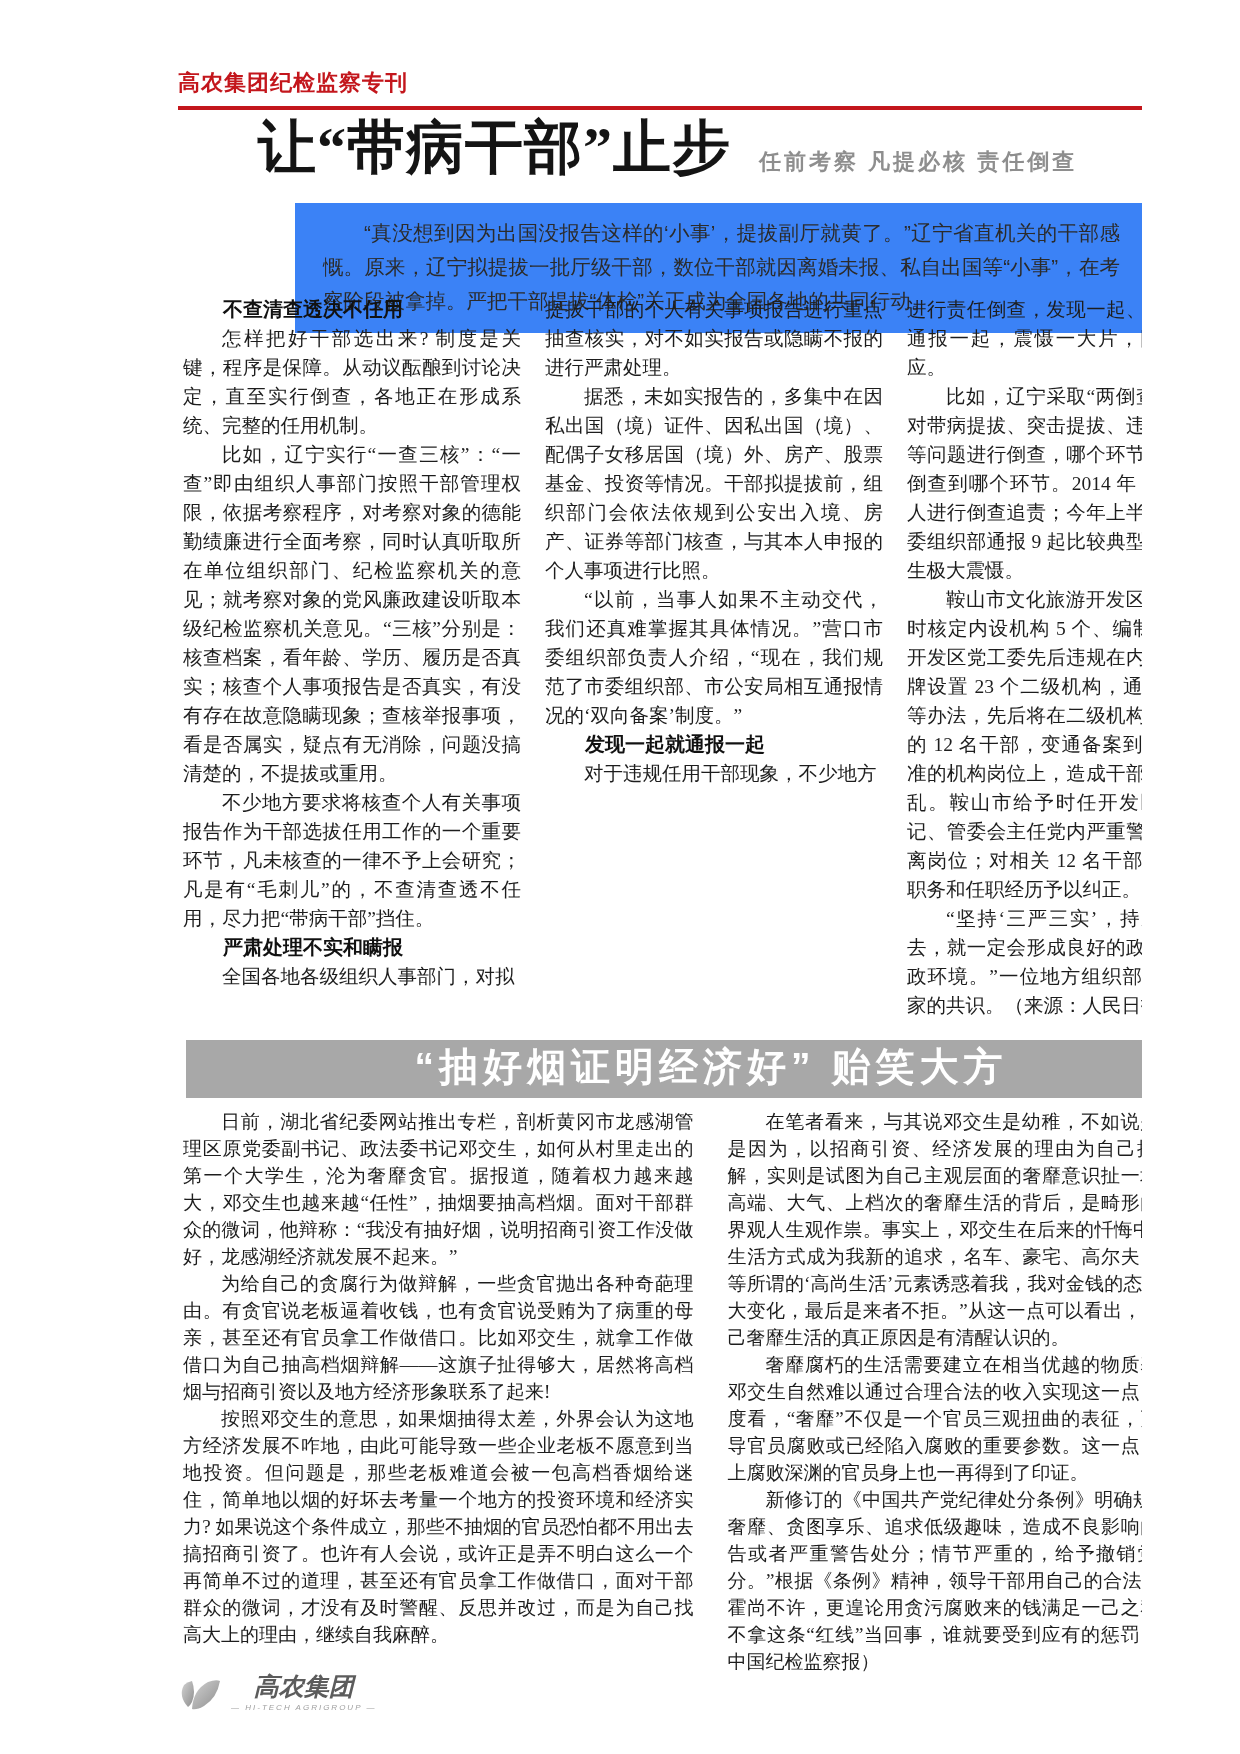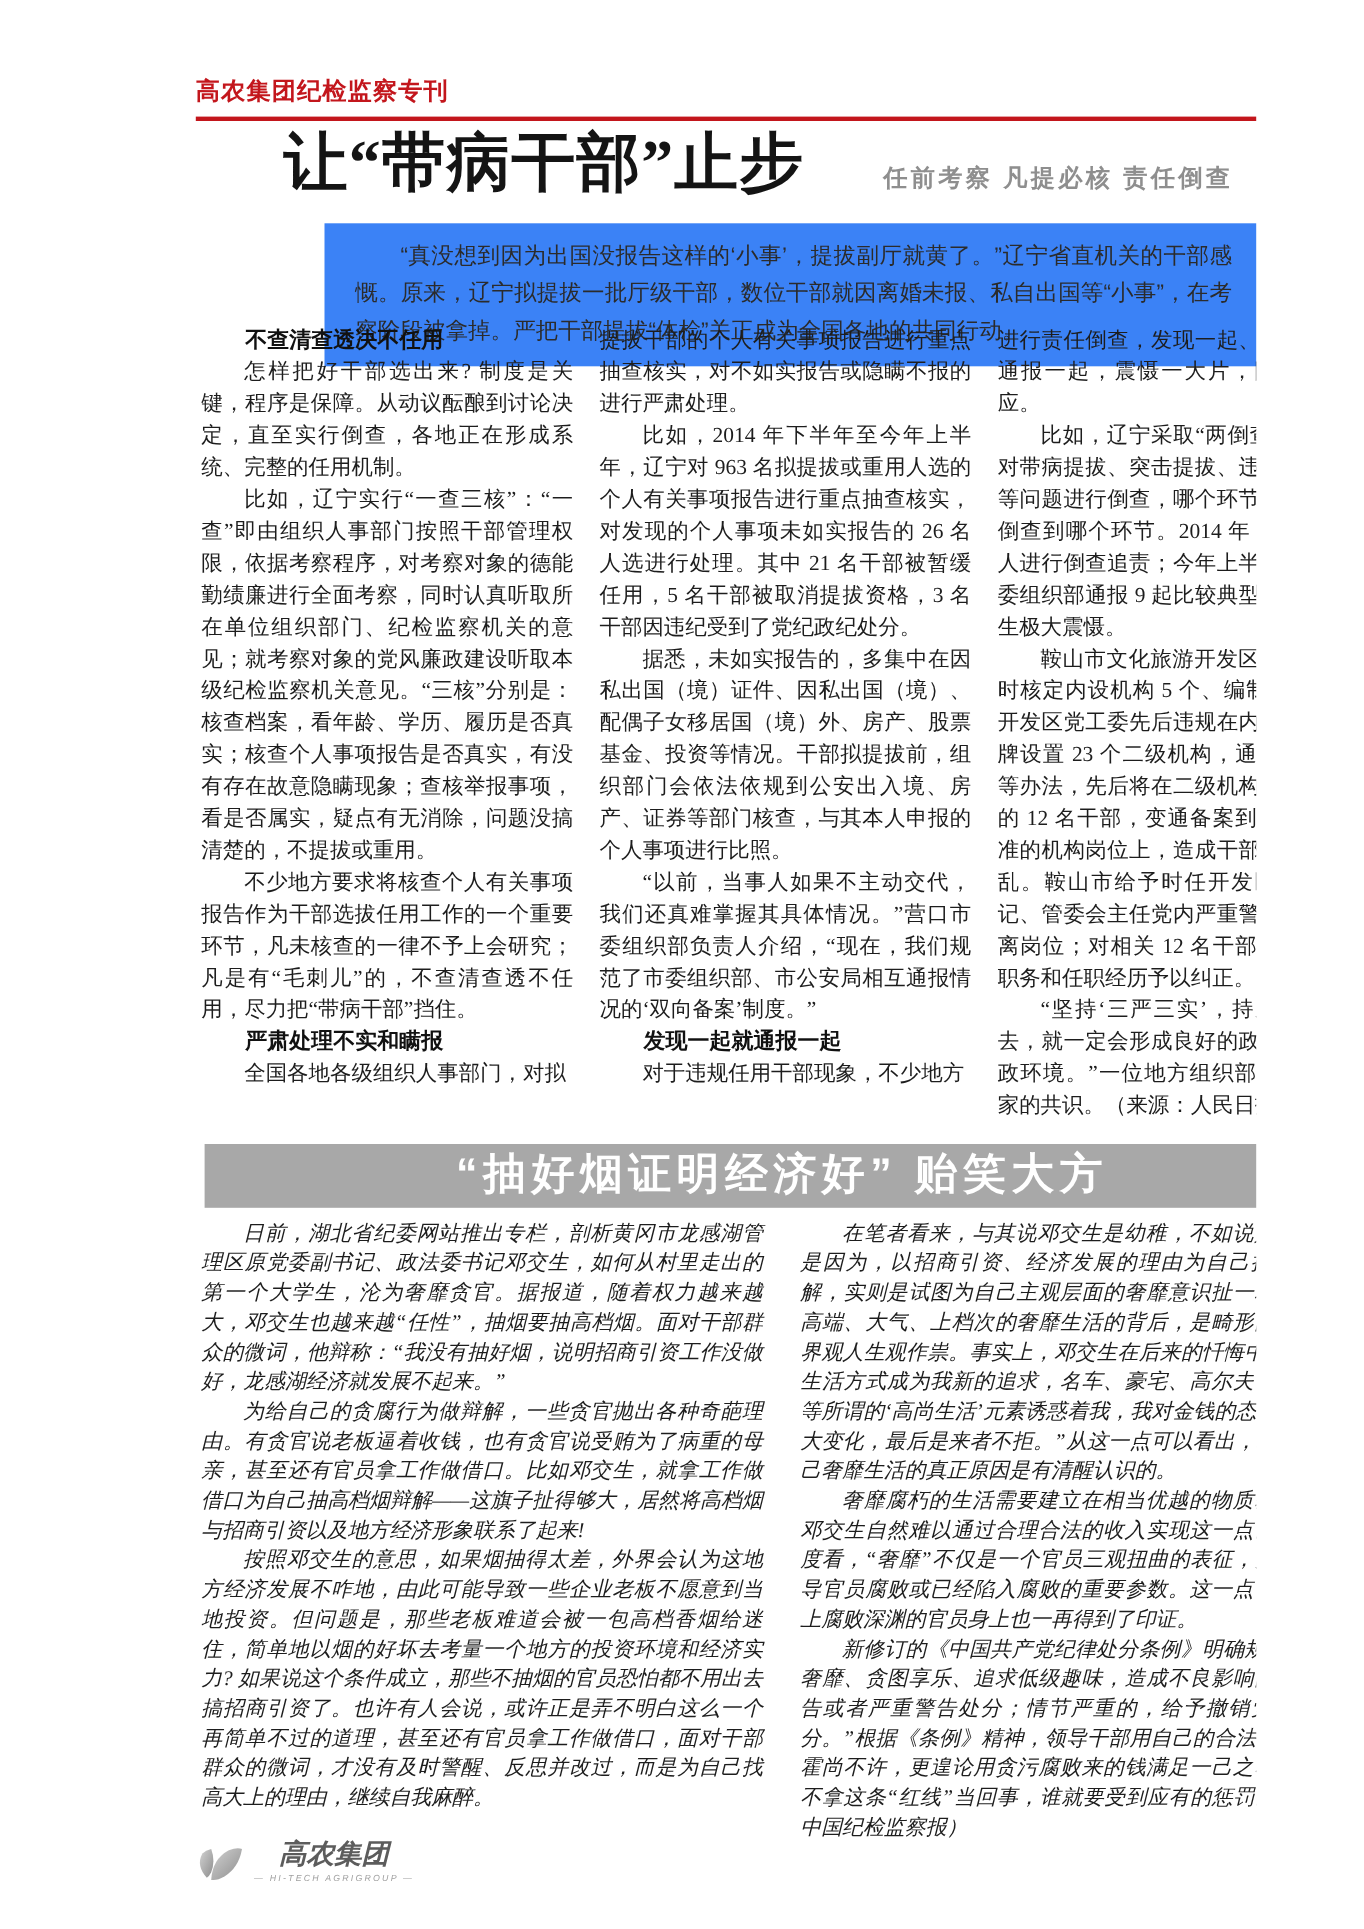--- a/index.html
+++ b/index.html
@@ -16,40 +16,40 @@
   }
   .head-rule { position:absolute; left:80px; top:106px; width:1033px; height:4px; background:#c3161c; }
   .pagenum {
     position:absolute; left:1112px; top:62px;
     font-family:"Liberation Sans", sans-serif; font-weight:bold;
     font-size:44px; color:#55575a; line-height:1;
   }
   .pagenum-dash { position:absolute; left:1146px; top:112px; width:16px; height:4px; background:#c3161c; }
 
   
-  .a1-head { position:absolute; left:160px; top:116px; display:flex; align-items:flex-end; white-space:nowrap;gap:44px; }
+  .a1-head { position:absolute; left:160px; top:116px; display:flex; align-items:flex-end; white-space:nowrap; }
   .a1-headline {
     margin:0; font-family:"Liberation Serif", serif; font-weight:bold;
     font-size:58px; line-height:1.1; color:#141414; letter-spacing:1px;
   }
   .a1-sub {
     margin:0 0 3px 28px; font-family:"Liberation Sans", sans-serif; font-weight:bold;
     font-size:22px; color:#8e8e8e; letter-spacing:3px;
   }
   .lead-box {
     position:absolute; left:197px; top:203px; width:853px; box-sizing:border-box;
     background:#3b82f6; padding:13px 28px 15px 28px;
     font-family:"Liberation Sans", sans-serif; font-size:20.5px; line-height:34px; color:#2b2b2b;
   }
   .lead-box p { margin:0; text-indent:2em; text-align:justify; }
 
   
   .cols { position:absolute; display:flex; }
   .a1-cols { left:85px; top:295px; width:1062px; gap:24px; }
-  .a2-cols { left:85px; top:1108px; width:1055px; gap:34px;font-style:italic; }
+  .a2-cols { left:85px; top:1108px; width:1055px; gap:34px; }
   .col { flex:1 1 0; text-align:justify; }
   .a1-cols .col { font-size:19.5px; line-height:29px; }
   .a2-cols .col { font-size:19px;  line-height:27px; }
   .col p { margin:0; text-indent:2em; }
   .col p.pc { text-indent:0; }
   .col h3 {
     margin:0; text-indent:2em; font-family:"Liberation Sans", sans-serif;
     font-weight:bold; font-size:20px; color:#111; line-height:inherit;
   }
 
@@ -98,21 +98,20 @@
     <div class="col">
         <h3>不查清查透决不任用</h3>
         <p class="p">怎样把好干部选出来? 制度是关键，程序是保障。从动议酝酿到讨论决定，直至实行倒查，各地正在形成系统、完整的任用机制。</p>
         <p class="p">比如，辽宁实行“一查三核”：“一查”即由组织人事部门按照干部管理权限，依据考察程序，对考察对象的德能勤绩廉进行全面考察，同时认真听取所在单位组织部门、纪检监察机关的意见；就考察对象的党风廉政建设听取本级纪检监察机关意见。“三核”分别是：核查档案，看年龄、学历、履历是否真实；核查个人事项报告是否真实，有没有存在故意隐瞒现象；查核举报事项，看是否属实，疑点有无消除，问题没搞清楚的，不提拔或重用。</p>
         <p class="p">不少地方要求将核查个人有关事项报告作为干部选拔任用工作的一个重要环节，凡未核查的一律不予上会研究；凡是有“毛刺儿”的，不查清查透不任用，尽力把“带病干部”挡住。</p>
         <h3>严肃处理不实和瞒报</h3>
         <p class="p">全国各地各级组织人事部门，对拟</p>
       </div>
     <div class="col">
         <p class="pc">提拔干部的个人有关事项报告进行重点抽查核实，对不如实报告或隐瞒不报的进行严肃处理。</p>
-        <p class="p">比如，2014 年下半年至今年上半年，辽宁对 963 名拟提拔或重用人选的个人有关事项报告进行重点抽查核实，对发现的个人事项未如实报告的 26 名人选进行处理。其中 21 名干部被暂缓任用，5 名干部被取消提拔资格，3 名干部因违纪受到了党纪政纪处分。</p>
         <p class="p">据悉，未如实报告的，多集中在因私出国（境）证件、因私出国（境）、配偶子女移居国（境）外、房产、股票基金、投资等情况。干部拟提拔前，组织部门会依法依规到公安出入境、房产、证券等部门核查，与其本人申报的个人事项进行比照。</p>
         <p class="p">“以前，当事人如果不主动交代，我们还真难掌握其具体情况。”营口市委组织部负责人介绍，“现在，我们规范了市委组织部、市公安局相互通报情况的‘双向备案’制度。”</p>
         <h3>发现一起就通报一起</h3>
         <p class="p">对于违规任用干部现象，不少地方</p>
       </div>
     <div class="col">
         <p class="pc">进行责任倒查，发现一起、纠正一起、通报一起，震慑一大片，防住破窗效应。</p>
         <p class="p">比如，辽宁采取“两倒查”制度，即对带病提拔、突击提拔、违规破格提拔等问题进行倒查，哪个环节出了问题就倒查到哪个环节。2014 年，全省对 19 人进行倒查追责；今年上半年，辽宁省委组织部通报 9 起比较典型的案例，产生极大震慑。</p>
         <p class="p">鞍山市文化旅游开发区管委会成立时核定内设机构 5 个、编制 25 名。但开发区党工委先后违规在内设机构内挂牌设置 23 个二级机构，通过重复任职等办法，先后将在二级机构岗位上工作的 12 名干部，变通备案到编制部门批准的机构岗位上，造成干部使用管理混乱。鞍山市给予时任开发区党工委书记、管委会主任党内严重警告处分，调离岗位；对相关 12 名干部变通备案的职务和任职经历予以纠正。</p>
         <p class="p">“坚持‘三严三实’，持之以恒抓下去，就一定会形成良好的政治生态和从政环境。”一位地方组织部长说出了大家的共识。（来源：人民日报）</p>

